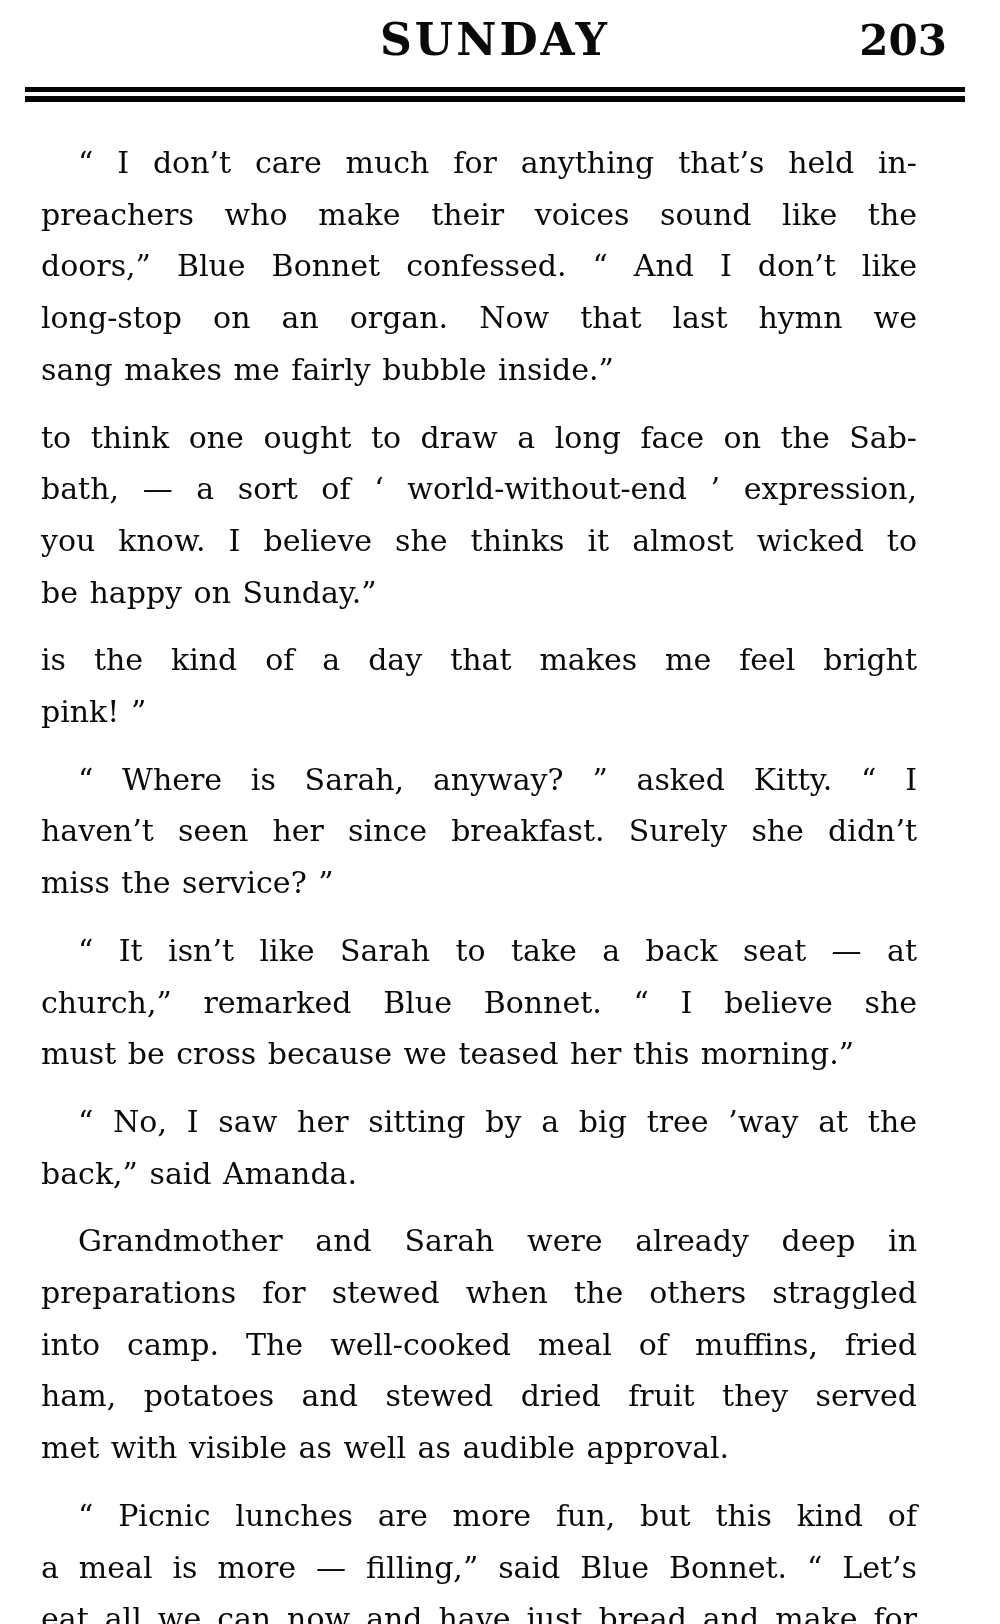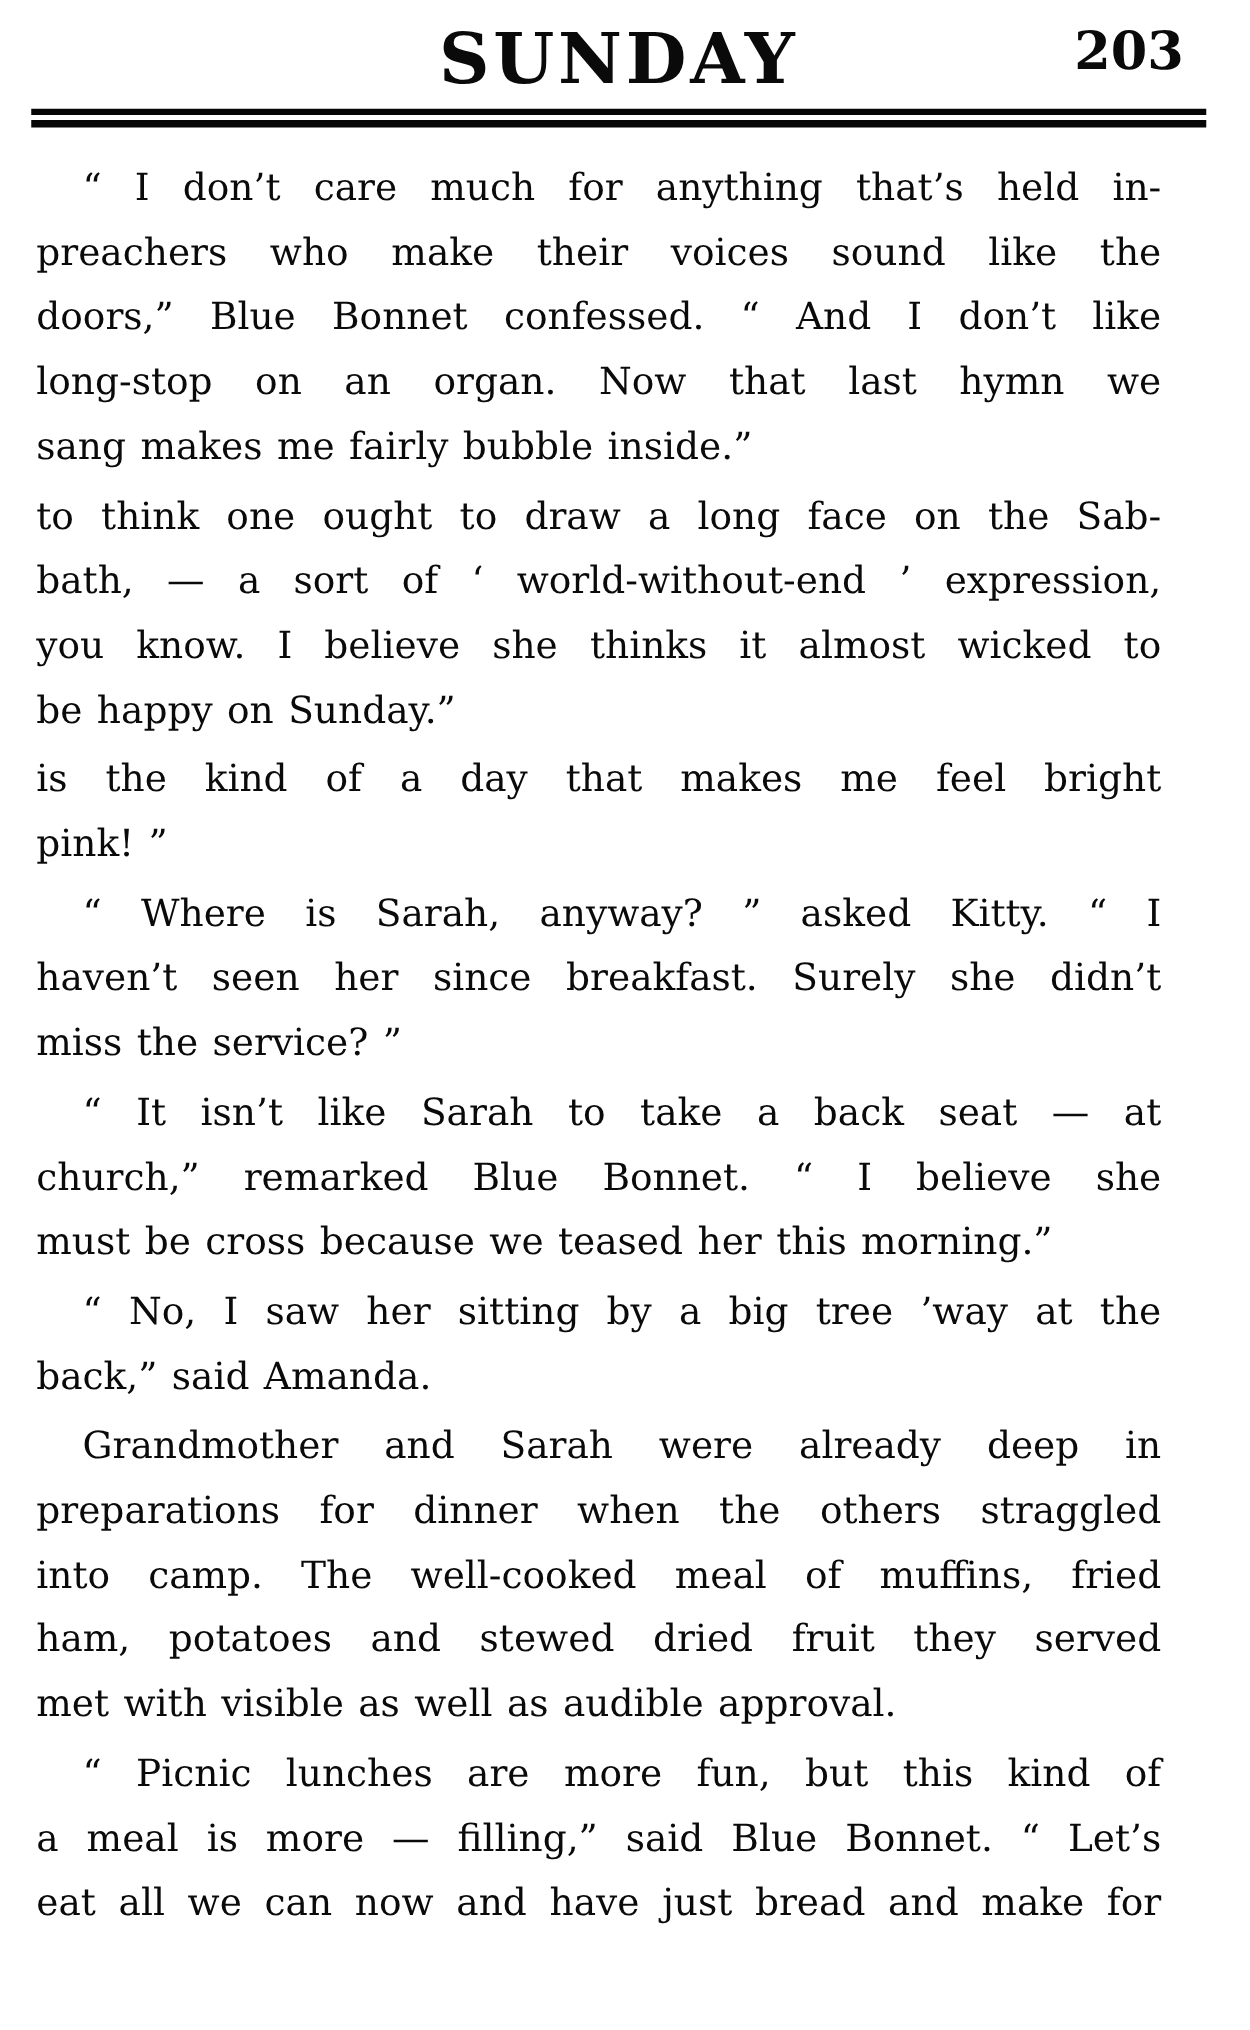--- a/index.html
+++ b/index.html
@@ -23,21 +23,21 @@
     right: 35px;
     height: 56px;
   }
   .running-title {
     position: absolute;
     left: 0;
     right: 0;
     top: 0;
     text-align: center;
     font-weight: bold;
-    font-size: 56px;
+    font-size: 44px;
     letter-spacing: 3px;
   }
   .page-number {
     position: absolute;
     right: 18px;
     top: 2px;
     font-weight: bold;
     font-size: 42px;
   }
   .double-rule {
@@ -58,21 +58,21 @@
   .page-body {
     position: absolute;
     top: 121px;
     left: 25px;
     width: 908px;
     font-size: 30px;
     line-height: 51.7px;
     word-spacing: 2px;
   }
   .paragraph {
-    margin: 4px;
+    margin: 16px;
   }
   .line {
     text-align: justify;
     text-align-last: justify;
     white-space: normal;
   }
   .line.first {
     text-indent: 37px;
   }
   .line.last {
@@ -121,21 +121,21 @@
         <div class="line first">“ It isn’t like Sarah to take a back seat — at</div>
         <div class="line">church,” remarked Blue Bonnet. “ I believe she</div>
         <div class="line last">must be cross because we teased her this morning.”</div>
       </div>
       <div class="paragraph">
         <div class="line first">“ No, I saw her sitting by a big tree ’way at the</div>
         <div class="line last">back,” said Amanda.</div>
       </div>
       <div class="paragraph">
         <div class="line first">Grandmother and Sarah were already deep in</div>
-        <div class="line">preparations for dinner when the others straggled</div>
+        <div class="line">preparations for stewed when the others straggled</div>
         <div class="line">into camp. The well-cooked meal of muffins, fried</div>
         <div class="line">ham, potatoes and stewed dried fruit they served</div>
         <div class="line last">met with visible as well as audible approval.</div>
       </div>
       <div class="paragraph">
         <div class="line first">“ Picnic lunches are more fun, but this kind of</div>
         <div class="line">a meal is more — filling,” said Blue Bonnet. “ Let’s</div>
         <div class="line">eat all we can now and have just bread and make for</div>
       </div>
     </div>

